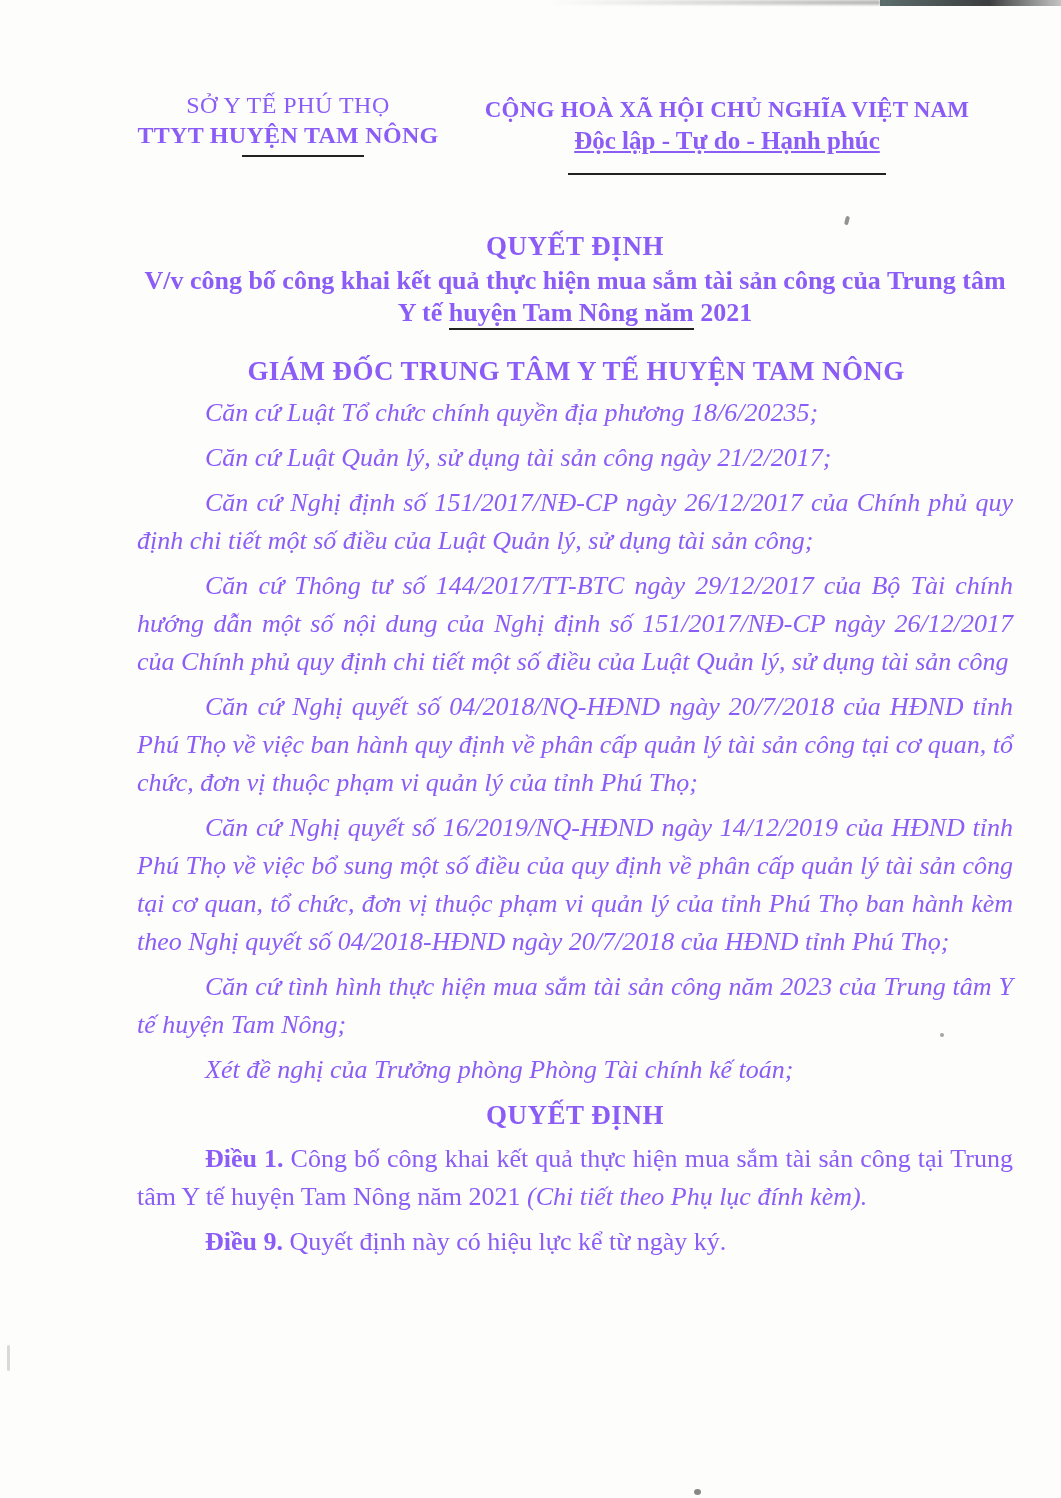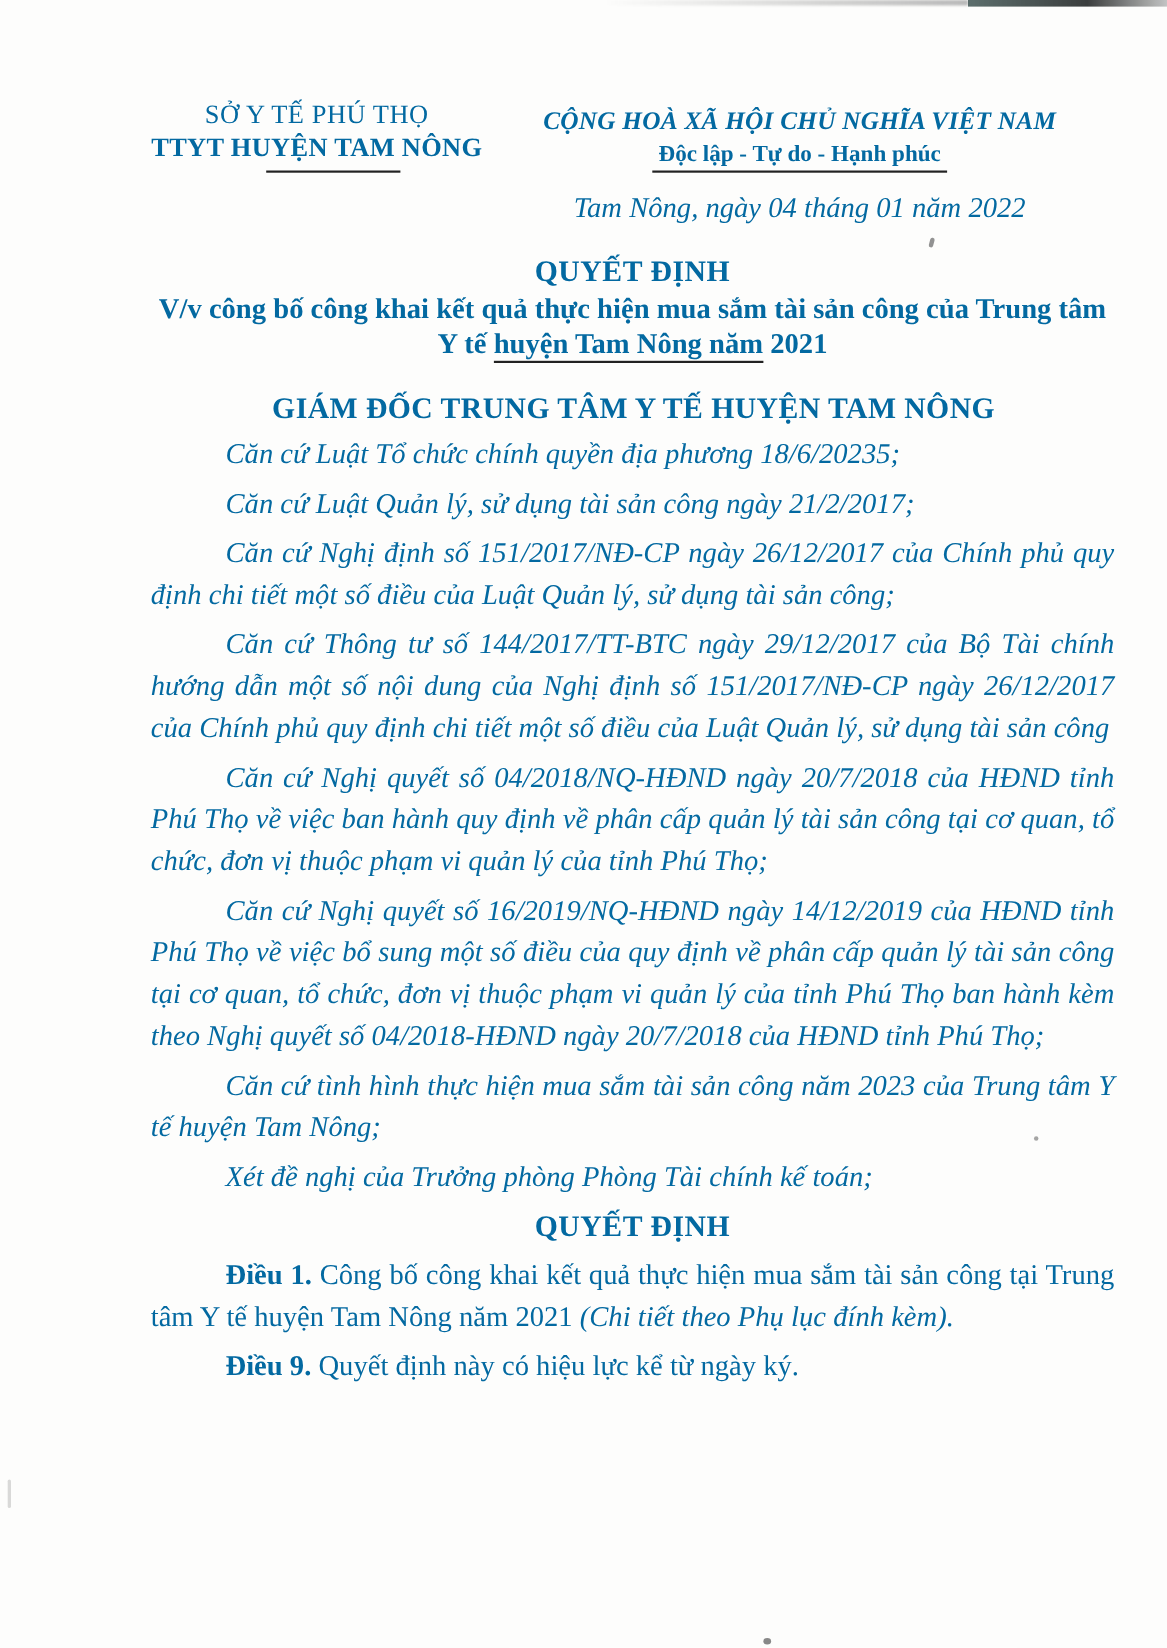--- a/index.html
+++ b/index.html
@@ -1,21 +1,21 @@
 <!DOCTYPE html>
 <html><head>
 <meta charset="utf-8">
 <style>
   html,body{margin:0;padding:0;}
   .page{
     position:relative;
     width:1061px;height:1498px;
     background:#fdfdfc;
     font-family:"Liberation Serif","DejaVu Serif",serif;
-    color:#0369a1;
+    color:#8b5cf6;
     overflow:hidden;
   }
   
   .smudge-left{
     position:absolute;left:550px;top:0;width:330px;height:5px;
     background:linear-gradient(to right, rgba(60,60,60,0), rgba(60,60,60,.35));
     filter:blur(1px);
   }
   .smudge-right{
     position:absolute;left:880px;top:0;width:181px;height:6px;
@@ -35,23 +35,23 @@
   }
   .hdr-left .l1{font-size:24px;letter-spacing:.5px;}
   .hdr-left .l2{font-size:24px;font-weight:bold;letter-spacing:.3px;margin-top:2px;}
   .hdr-left .rule{width:122px;height:0;border-bottom:2.5px solid #222;margin:5px auto 0 auto;margin-left:110px;}
   .hdr-left .num{font-size:24px;margin-top:19px;}
 
   .hdr-right{
     position:absolute;left:462px;top:97px;width:530px;
     text-align:center;line-height:1.15;
   }
-  .hdr-right .l1{font-size:23px;font-weight:bold;letter-spacing:.2px;font-style:italic;}
-  .hdr-right .l2{display:inline-block;font-size:21px;font-weight:bold;margin-top:4px;
-    border-bottom:2.5px solid #222;padding:0 6px 3px 6px;}
+  .hdr-right .l1{font-size:23px;font-weight:bold;letter-spacing:.2px;}
+  .hdr-right .l2{display:inline-block;font-size:25px;font-weight:bold;margin-top:4px;
+    border-bottom:2.5px solid #222;padding:0 6px 17px 6px;text-decoration:underline;}
   .hdr-right .date{font-size:26px;font-style:italic;margin-top:17px;}
 
   
   .title-block{
     position:absolute;left:125px;top:231px;width:900px;
     text-align:center;
   }
   .title-main{font-size:27px;font-weight:bold;letter-spacing:.5px;}
   .title-sub{font-size:26px;font-weight:bold;line-height:32px;margin-top:3px;}
   .u{border-bottom:2.5px solid #222;padding-bottom:1px;text-align:center;}
@@ -94,21 +94,20 @@
 
   <div class="hdr-left">
     <div class="l1">SỞ Y TẾ PHÚ THỌ</div>
     <div class="l2">TTYT HUYỆN TAM NÔNG</div>
     <div class="rule"></div>
   </div>
 
   <div class="hdr-right">
     <div class="l1">CỘNG HOÀ XÃ HỘI CHỦ NGHĨA VIỆT NAM</div>
     <div><span class="l2">Độc lập - Tự do - Hạnh phúc</span></div>
-    <div class="date">Tam Nông, ngày 04 tháng 01 năm 2022</div>
   </div>
 
   <div class="title-block">
     <div class="title-main">QUYẾT ĐỊNH</div>
     <div class="title-sub">
       <div>V/v công bố công khai kết quả thực hiện mua sắm tài sản công của Trung tâm</div>
       <div><span>Y tế </span><span class="u">huyện Tam Nông năm</span><span> 2021</span></div>
     </div>
   </div>
 

